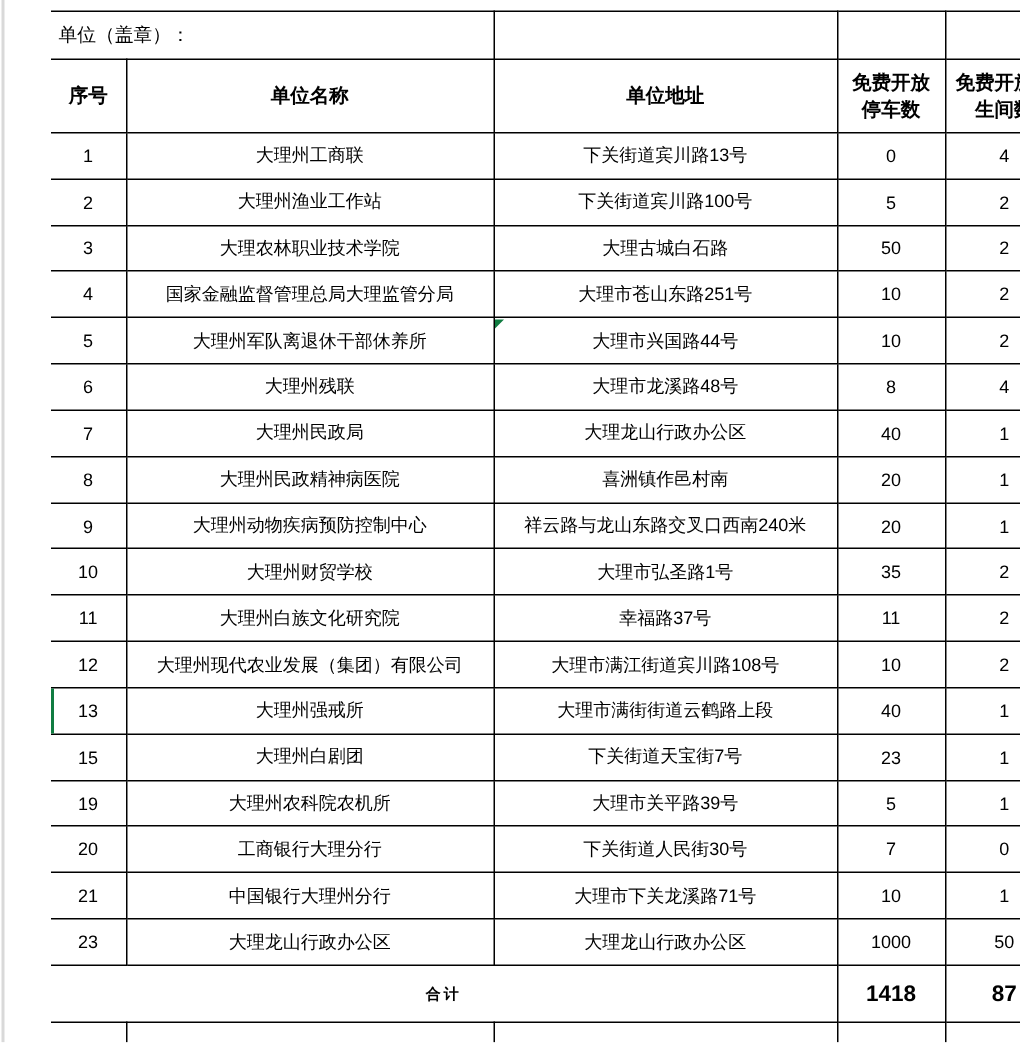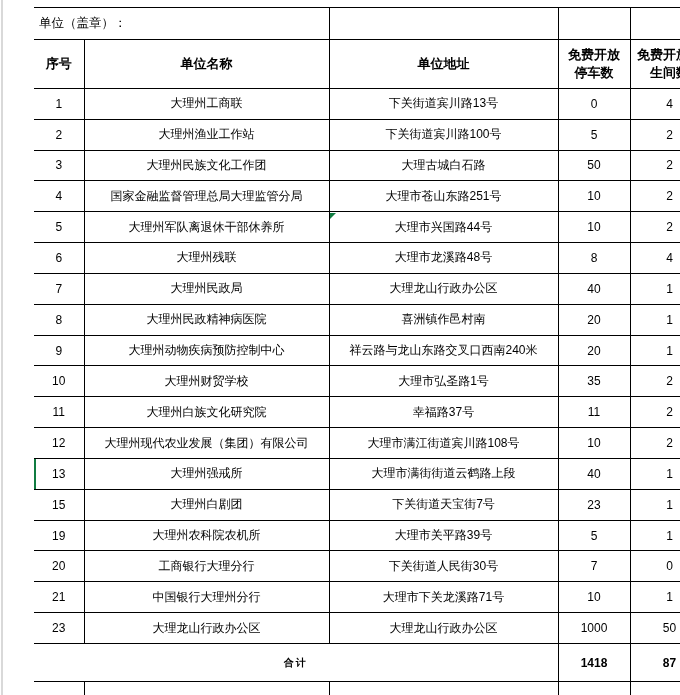--- a/index.html
+++ b/index.html
@@ -61,21 +61,21 @@
     font-size: 13px;
     white-space: pre-line;
     line-height: 18px;
     padding: 0 2px;
   }
   tr.data-row { height: 25.2px; }
   tr.data-row td { position: relative; }
   tr.total-row { height: 31px; }
   tr.total-row td {
     font-weight: bold;
-    font-size: 12px;
+    font-size: 15px;
   }
   tr.total-row td.total-label-cell { font-size: 10px; letter-spacing: 2px; }
   tr.sliver-row { height: 11px; }
   tr.sliver-row td { border-bottom: none; }
   
   .corner-triangle {
     position: absolute;
     top: 0.5px;
     left: 0.5px;
     width: 0;
@@ -137,21 +137,21 @@
         </tr>
         <tr class="data-row">
           <td>2</td>
           <td>大理州渔业工作站</td>
           <td>下关街道宾川路100号</td>
           <td>5</td>
           <td>2</td>
         </tr>
         <tr class="data-row">
           <td>3</td>
-          <td>大理州民族文化工作团</td>
+          <td>大理农林职业技术学院</td>
           <td>大理古城白石路</td>
           <td>50</td>
           <td>2</td>
         </tr>
         <tr class="data-row">
           <td>4</td>
           <td>国家金融监督管理总局大理监管分局</td>
           <td>大理市苍山东路251号</td>
           <td>10</td>
           <td>2</td>

